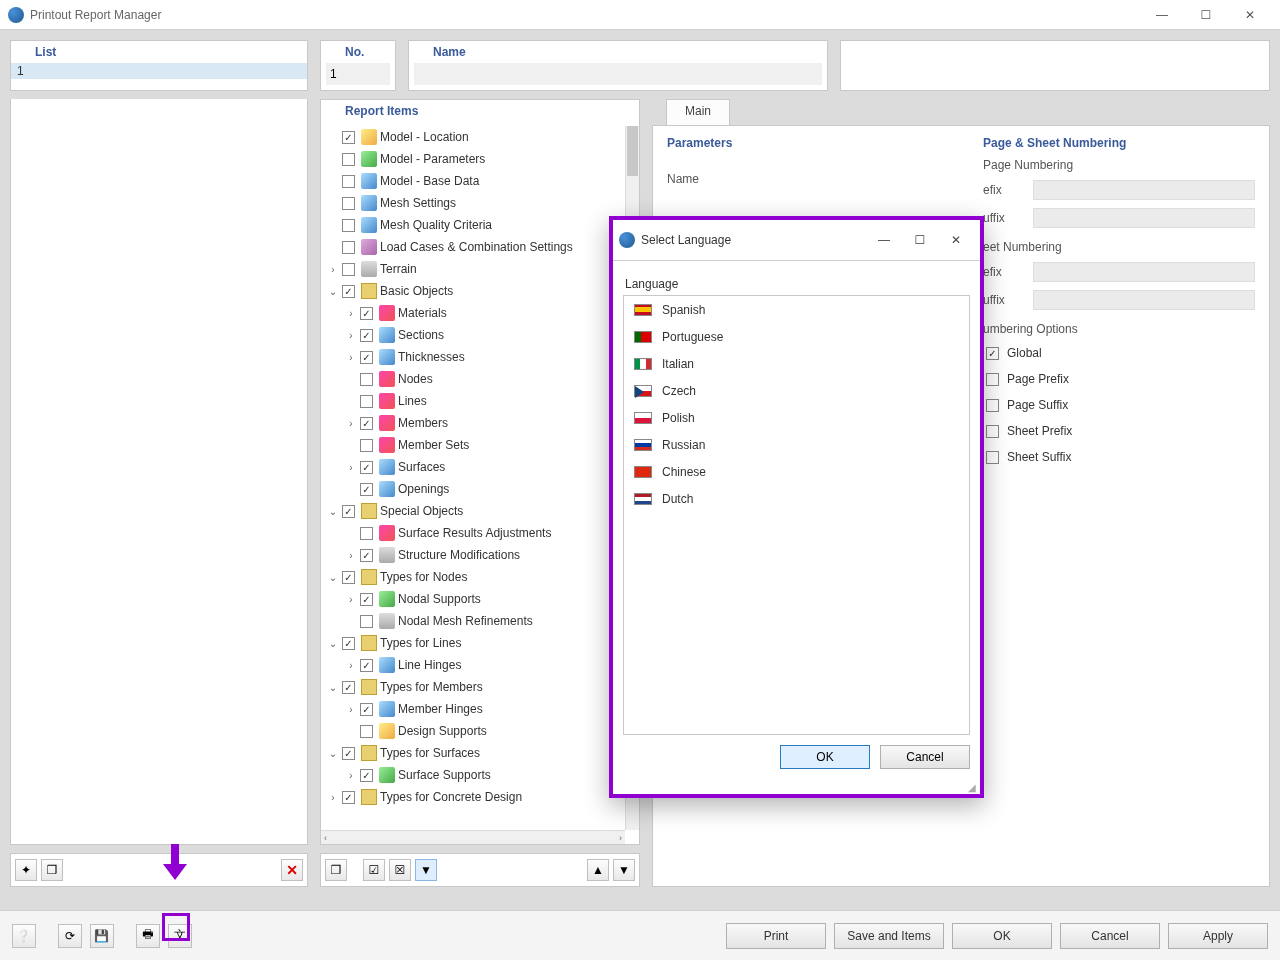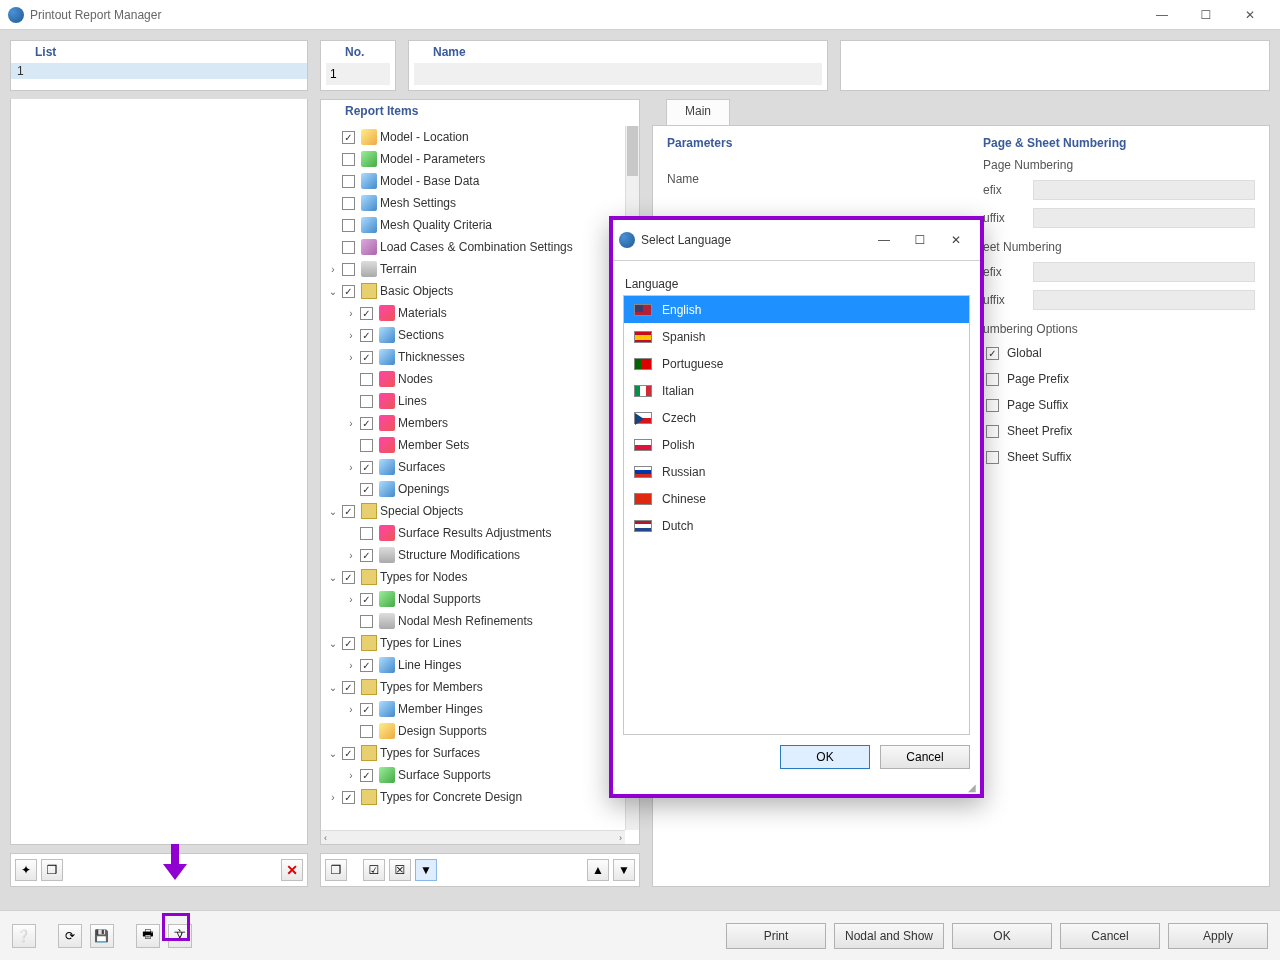--- a/index.html
+++ b/index.html
@@ -429,41 +429,37 @@
 <div class="bottombar">
   <div class="icon-tb">❔</div>
   <div style="width:6px"></div>
   <div class="icon-tb">⟳</div>
   <div class="icon-tb">💾</div>
   <div style="width:6px"></div>
   <div class="icon-tb">🖶</div>
   <div class="icon-tb">文</div>
   <div class="spacer"></div>
   <div class="bbtn">Print</div>
-  <div class="bbtn wide">Nodal and Show</div>
+  <div class="bbtn wide">Save and Items</div>
   <div class="bbtn">OK</div>
   <div class="bbtn">Cancel</div>
   <div class="bbtn">Apply</div>
 </div>
 
 <div class="dlg-shadow">
   <div class="dlg-title">
     <span class="app-icon"></span>
     <span class="t">Select Language</span>
     <span class="dlg-wb">—</span>
     <span class="dlg-wb">☐</span>
     <span class="dlg-wb">✕</span>
   </div>
   <div class="dlg-body">
     <div class="dlg-label">Language</div>
     <div class="lang-list" id="lang-list">
-        <div class="lang-row sel">
-          <span class="flag en"></span>
-          <span>English</span>
-        </div>
         <div class="lang-row">
           <span class="flag es"></span>
           <span>Spanish</span>
         </div>
         <div class="lang-row">
           <span class="flag pt"></span>
           <span>Portuguese</span>
         </div>
         <div class="lang-row">
           <span class="flag it"></span>

